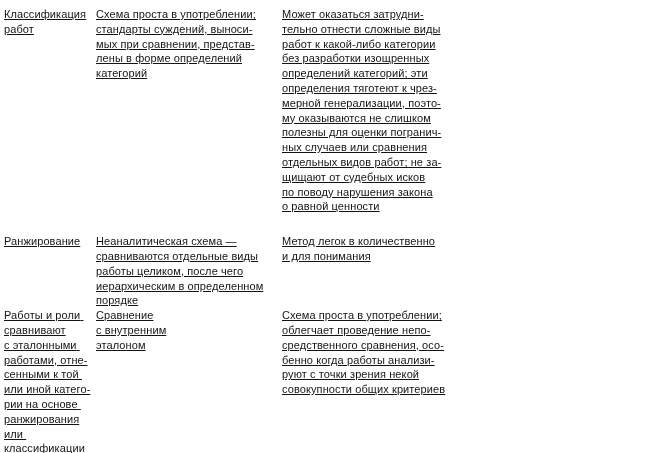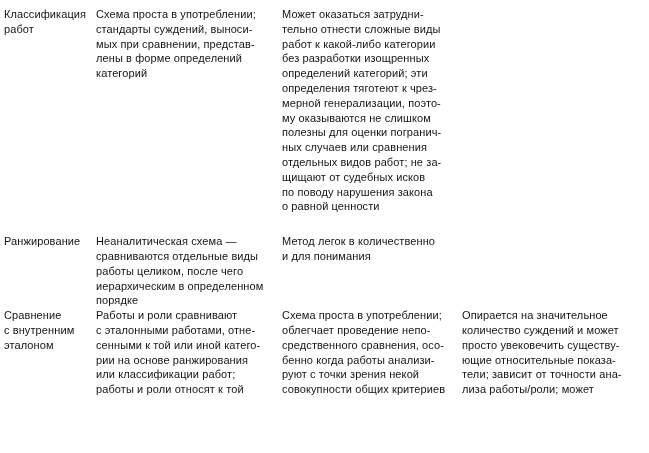--- a/index.html
+++ b/index.html
@@ -22,20 +22,21 @@
     grid-template-columns: 92px 186px 180px 183px;
     align-items: start;
   }
   .row-1 { margin-bottom: 20px; }
   .row-2 { }
   .cell {
     font-size: 11px;
     line-height: 14.8px;
     white-space: pre-wrap;
     letter-spacing: 0.1px;
+    text-decoration: underline;
   }
   .cell.method { padding-right: 6px; }
 </style>
 </head>
 <body>
 
 <div class="doc">
 
   <div class="row row-1">
     <div class="cell method">Классификация
@@ -66,36 +67,30 @@
     <div class="cell">Неаналитическая схема —
 сравниваются отдельные виды
 работы целиком, после чего
 иерархическим в определенном
 порядке</div>
     <div class="cell">Метод легок в количественно
 и для понимания</div>
   </div>
 
   <div class="row row-3">
-    <div class="cell method">Сравнение
-с внутренним
-эталоном</div>
     <div class="cell">Работы и роли сравнивают
 с эталонными работами, отне-
 сенными к той или иной катего-
 рии на основе ранжирования
 или классификации работ;
 работы и роли относят к той</div>
+    <div class="cell method">Сравнение
+с внутренним
+эталоном</div>
     <div class="cell">Схема проста в употреблении;
 облегчает проведение непо-
 средственного сравнения, осо-
 бенно когда работы анализи-
 руют с точки зрения некой
 совокупности общих критериев</div>
-    <div class="cell">Опирается на значительное
-количество суждений и может
-просто увековечить существу-
-ющие относительные показа-
-тели; зависит от точности ана-
-лиза работы/роли; может</div>
   </div>
 
 </div>
 
 </body></html>

